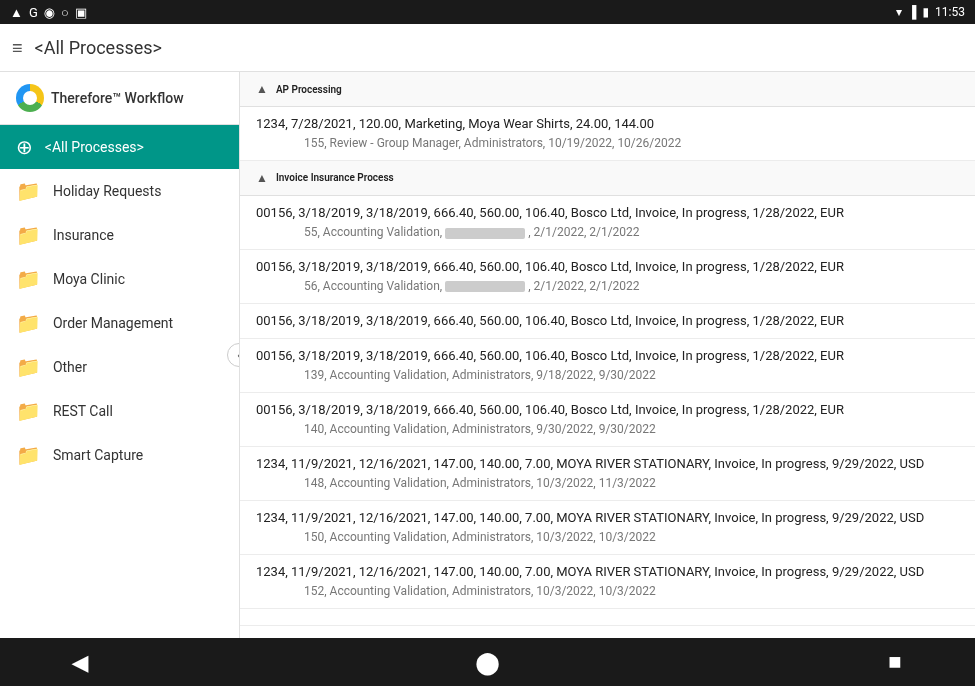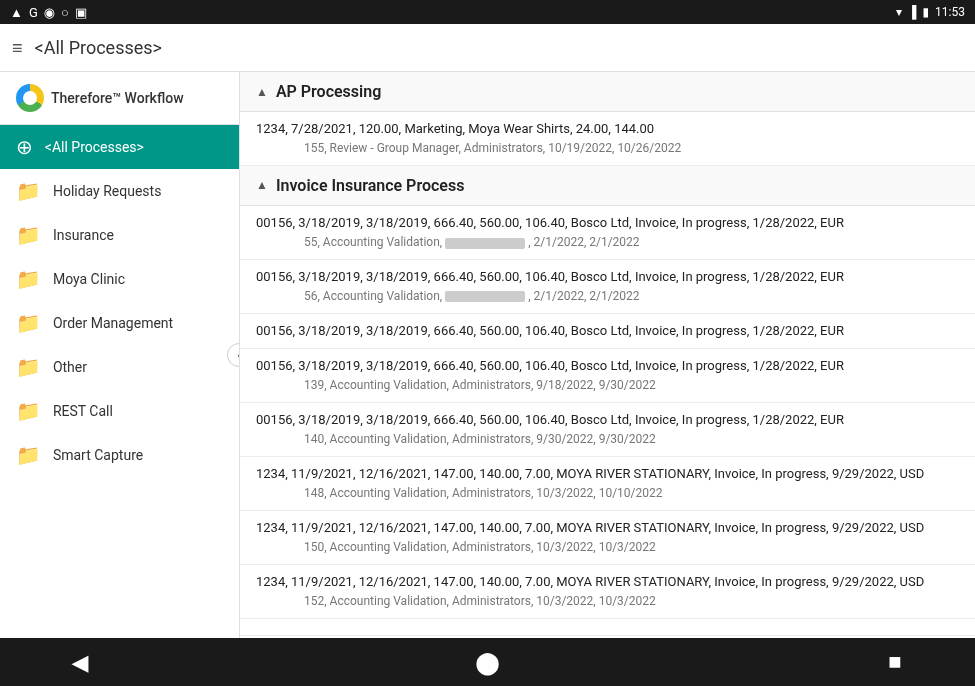--- a/index.html
+++ b/index.html
@@ -149,21 +149,21 @@
 
     .section-header {
       display: flex;
       align-items: center;
       padding: 10px 16px;
       background: #f9f9f9;
       border-bottom: 1px solid #e0e0e0;
       gap: 8px;
     }
     .section-header-title {
-      font-size: 16px;
+      font-size: 10px;
       font-weight: 600;
       color: #222;
     }
     .collapse-icon {
       font-size: 12px;
       color: #555;
       cursor: pointer;
     }
 
     .list-item {
@@ -339,21 +339,21 @@
         <div class="list-item-sub">139, Accounting Validation, Administrators, 9/18/2022, 9/30/2022</div>
       </div>
 
       <div class="list-item">
         <div class="list-item-main">00156, 3/18/2019, 3/18/2019, 666.40, 560.00, 106.40, Bosco Ltd, Invoice, In progress, 1/28/2022, EUR</div>
         <div class="list-item-sub">140, Accounting Validation, Administrators, 9/30/2022, 9/30/2022</div>
       </div>
 
       <div class="list-item">
         <div class="list-item-main">1234, 11/9/2021, 12/16/2021, 147.00, 140.00, 7.00, MOYA RIVER STATIONARY, Invoice, In progress, 9/29/2022, USD</div>
-        <div class="list-item-sub">148, Accounting Validation, Administrators, 10/3/2022, 10/10/2022</div>
+        <div class="list-item-sub">148, Accounting Validation, Administrators, 10/3/2022, 11/3/2022</div>
       </div>
 
       <div class="list-item">
         <div class="list-item-main">1234, 11/9/2021, 12/16/2021, 147.00, 140.00, 7.00, MOYA RIVER STATIONARY, Invoice, In progress, 9/29/2022, USD</div>
         <div class="list-item-sub">150, Accounting Validation, Administrators, 10/3/2022, 10/3/2022</div>
       </div>
 
       <div class="list-item">
         <div class="list-item-main">1234, 11/9/2021, 12/16/2021, 147.00, 140.00, 7.00, MOYA RIVER STATIONARY, Invoice, In progress, 9/29/2022, USD</div>
         <div class="list-item-sub">152, Accounting Validation, Administrators, 10/3/2022, 10/3/2022</div>

